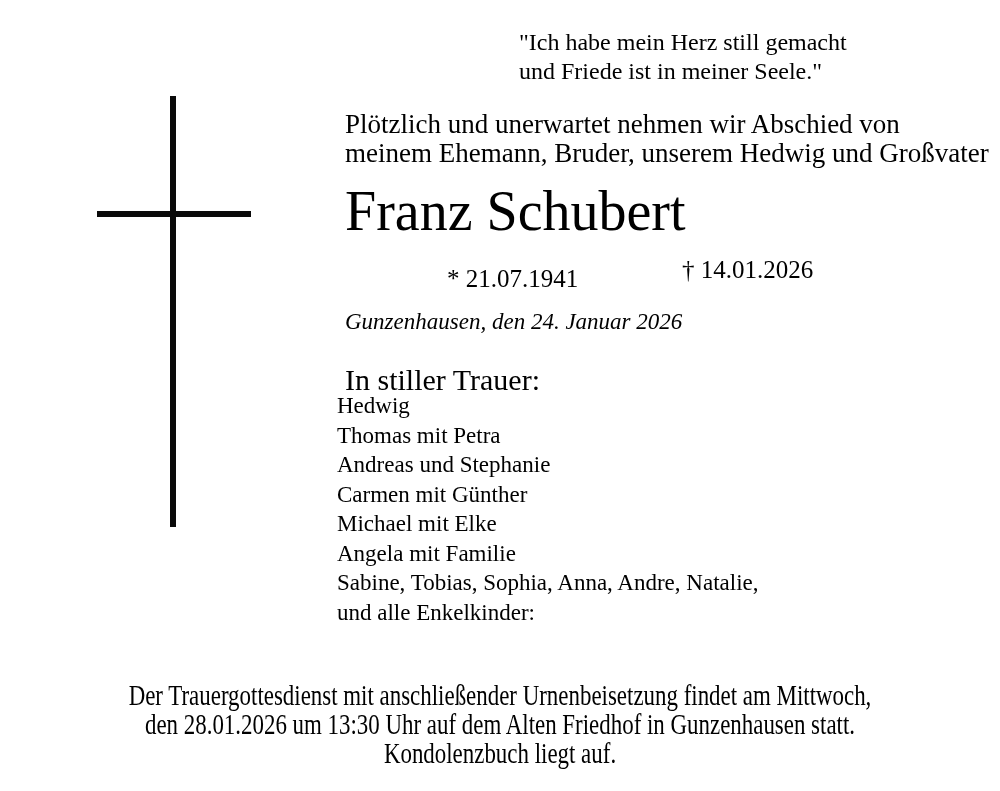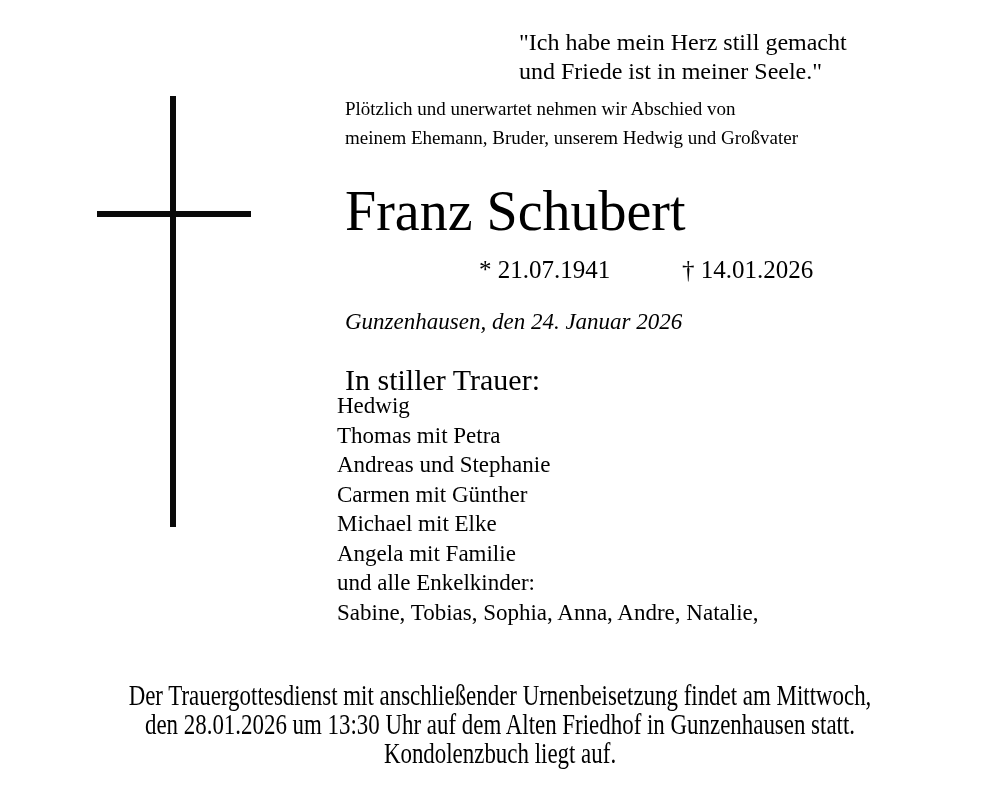--- a/index.html
+++ b/index.html
@@ -33,22 +33,22 @@
   
   .quote {
     left: 519px; top: 28px;
     font-size: 24px;
     line-height: 29px;
     white-space: nowrap;
   }
 
   
   .intro {
-    left: 345px; top: 94px;
-    font-size: 19px;
+    left: 345px; top: 110px;
+    font-size: 27px;
     line-height: 29px;
     white-space: nowrap;
   }
 
   
   .deceased-name {
     left: 345px; top: 182px;
     width: 595px;
     text-align: left;
     font-size: 56px;
@@ -56,21 +56,21 @@
     white-space: nowrap;
   }
 
   
   .date {
     top: 255px;
     font-size: 25px;
     line-height: 29px;
     white-space: nowrap;
   }
-  .birth-date { left: 479px; }
+  .birth-date { left: 447px; margin-top: 9px; }
   .death-date { left: 682px; }
 
   
   .place-date {
     left: 345px; top: 307px;
     font-size: 23px;
     line-height: 29px;
     white-space: nowrap;
     font-style: italic;
   }
@@ -131,22 +131,22 @@
 
   <div class="abs mourning-header">In stiller Trauer:</div>
 
   <div class="abs mourners">
     <div>Hedwig</div>
     <div>Thomas mit Petra</div>
     <div>Andreas und Stephanie</div>
     <div>Carmen mit Günther</div>
     <div>Michael mit Elke</div>
     <div>Angela mit Familie</div>
+    <div>Sabine, Tobias, Sophia, Anna, Andre, Natalie,</div>
     <div>und alle Enkelkinder:</div>
-    <div>Sabine, Tobias, Sophia, Anna, Andre, Natalie,</div>
   </div>
 
   <div class="abs funeral">
     <div>Der Trauergottesdienst mit anschließender Urnenbeisetzung findet am Mittwoch,</div>
     <div>den 28.01.2026 um 13:30 Uhr auf dem Alten Friedhof in Gunzenhausen statt.</div>
     <div>Kondolenzbuch liegt auf.</div>
   </div>
 
 </div>
 

